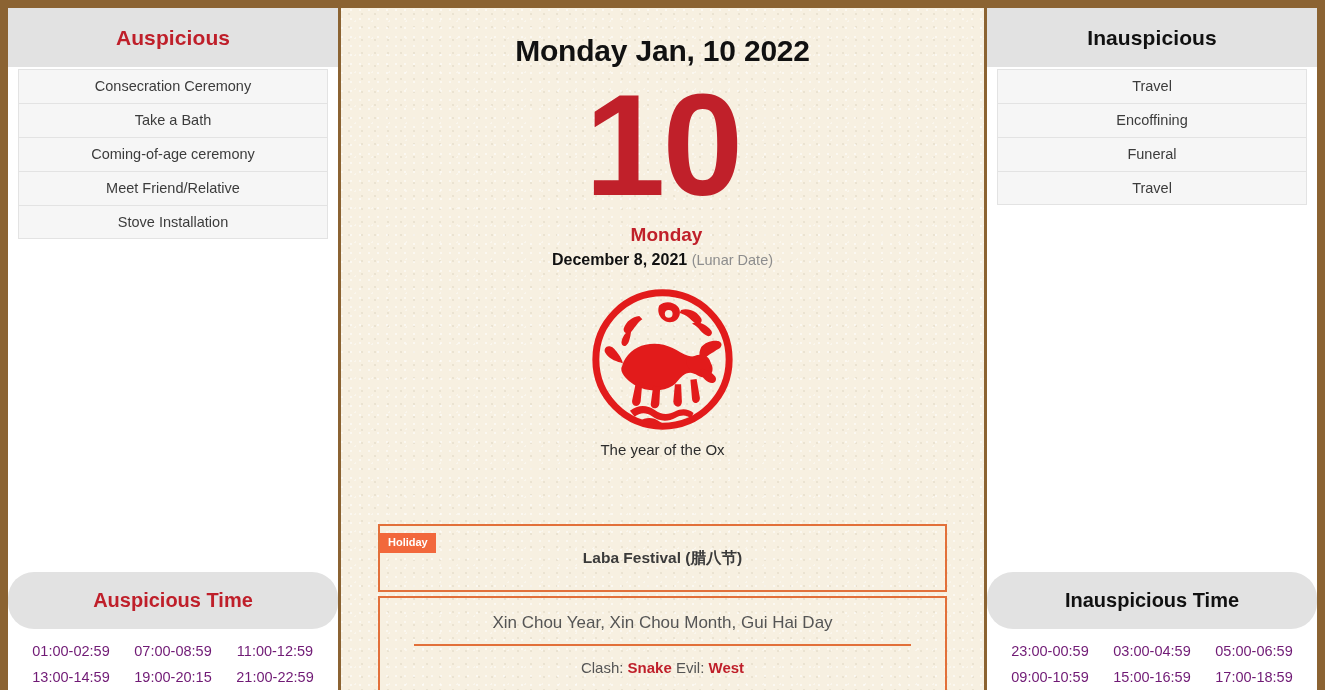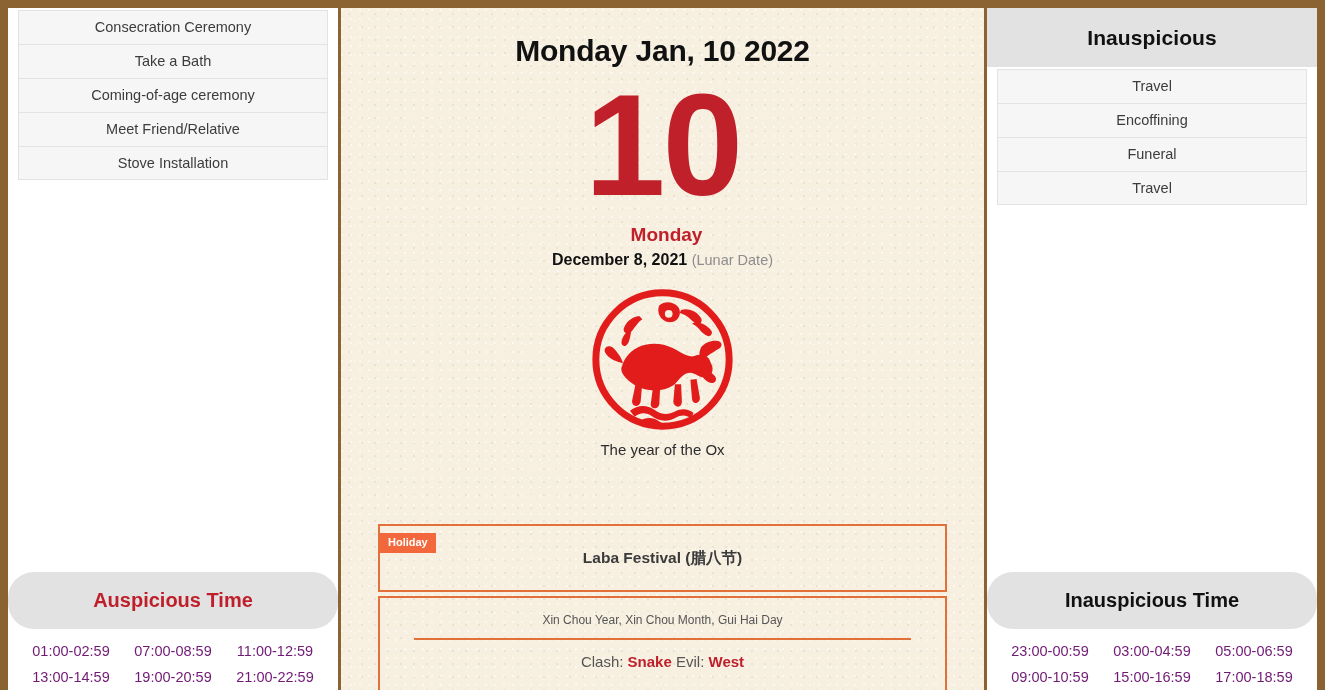--- a/index.html
+++ b/index.html
@@ -201,62 +201,65 @@
     margin-top: 4px;
     border: 2px solid #e2703a;
     height: 96px;
     display: flex;
     flex-direction: column;
     align-items: center;
     justify-content: flex-start;
     padding-top: 15px;
   }
   .ganzhi-line {
-    font-size: 12px;
+    font-size: 17px;
     color: #555555;
     padding-bottom: 11px;
     width: 88%;
     text-align: center;
     border-bottom: 2px solid #e2703a;
   }
   .clash-line {
     margin-top: 13px;
     font-size: 15px;
     color: #555555;
   }
   .clash-line b { color: #bf1f2a; }
 </style>
 </head>
 <body>
 
 <div class="page">
 
   <div class="side-panel left">
 
+    <div class="panel-head">
+      <span class="panel-head-title red">Auspicious</span>
+    </div>
 
     <div class="panel-list">
       <div class="panel-list-item">Consecration Ceremony</div>
       <div class="panel-list-item">Take a Bath</div>
       <div class="panel-list-item">Coming-of-age ceremony</div>
       <div class="panel-list-item">Meet Friend/Relative</div>
       <div class="panel-list-item">Stove Installation</div>
     </div>
 
     <div class="panel-spacer"></div>
 
     <div class="time-head">
       <span class="time-head-title red">Auspicious Time</span>
     </div>
 
     <div class="time-grid">
       <div class="time-cell">01:00-02:59</div>
       <div class="time-cell">07:00-08:59</div>
       <div class="time-cell">11:00-12:59</div>
       <div class="time-cell">13:00-14:59</div>
-      <div class="time-cell">19:00-20:59</div>
+      <div class="time-cell">19:00-20:15</div>
       <div class="time-cell">21:00-22:59</div>
     </div>
   </div>
 
   <div class="center-panel">
 
     <div class="center-title">Monday Jan, 10 2022</div>
 
     <div class="big-day">10</div>
 

